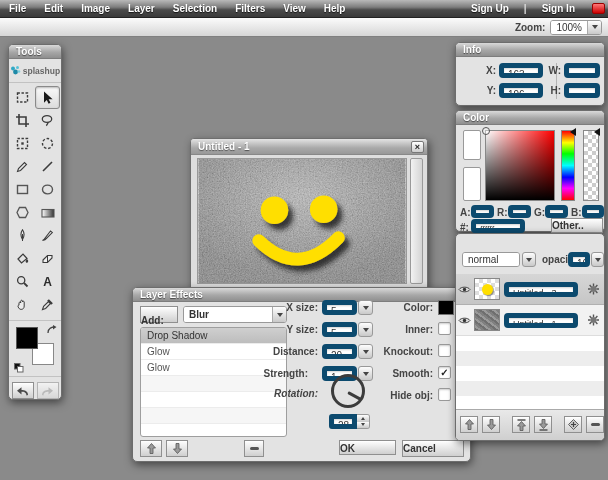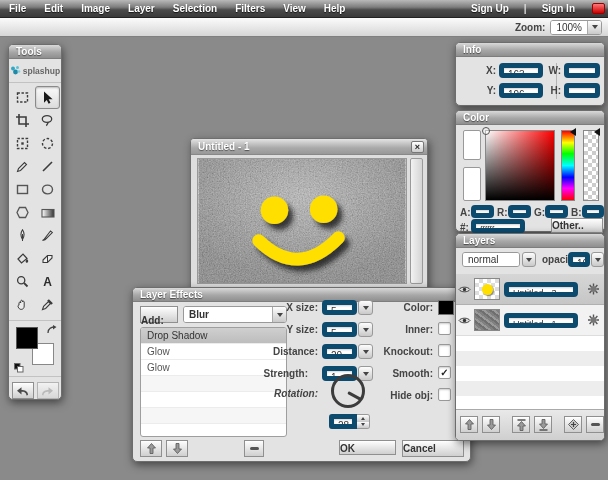--- a/index.html
+++ b/index.html
@@ -481,21 +481,20 @@
   <span class="lbl" style="left:78px; top:96px;">G:</span>
   <span class="field" style="left:89px; top:94px; width:23px;">255</span>
   <span class="lbl" style="left:115px; top:96px;">B:</span>
   <span class="field" style="left:126px; top:94px; width:22px;">255</span>
   <span class="lbl" style="left:4px; top:111px;">#:</span>
   <span class="field" style="left:15px; top:108px; width:54px; height:14px;">ffffff</span>
   <div class="btn" style="position:absolute; left:95px; top:107px; width:52px; height:15px; padding-top:1px;">Other..</div>
 </div>
 
 <div class="panel" id="layersp">
-  <div class="panel-title">Layers</div>
   <div class="dd" style="position:absolute; left:6px; top:18px; width:58px;">
     <span class="dd-val" style="flex:1;">normal</span>
   </div>
   <span class="dd-btn" style="position:absolute; left:66px; top:18px; width:14px; height:15px; display:flex; align-items:center; justify-content:center; background:linear-gradient(#fdfdfd,#c9c9c9); border:1px solid #999; border-radius:3px;">
       <span class="arr-dn"></span>
     </span>
   <span class="lbl" style="position:absolute; left:86px; top:20px;">opacity:</span>
   <span class="field" style="position:absolute; left:112px; top:18px; width:22px; height:15px;">100</span>
   <span class="dd-btn" style="position:absolute; left:135px; top:18px; width:13px; height:15px; display:flex; align-items:center; justify-content:center; background:linear-gradient(#fdfdfd,#c9c9c9); border:1px solid #999; border-radius:3px;">
       <span class="arr-dn"></span>

